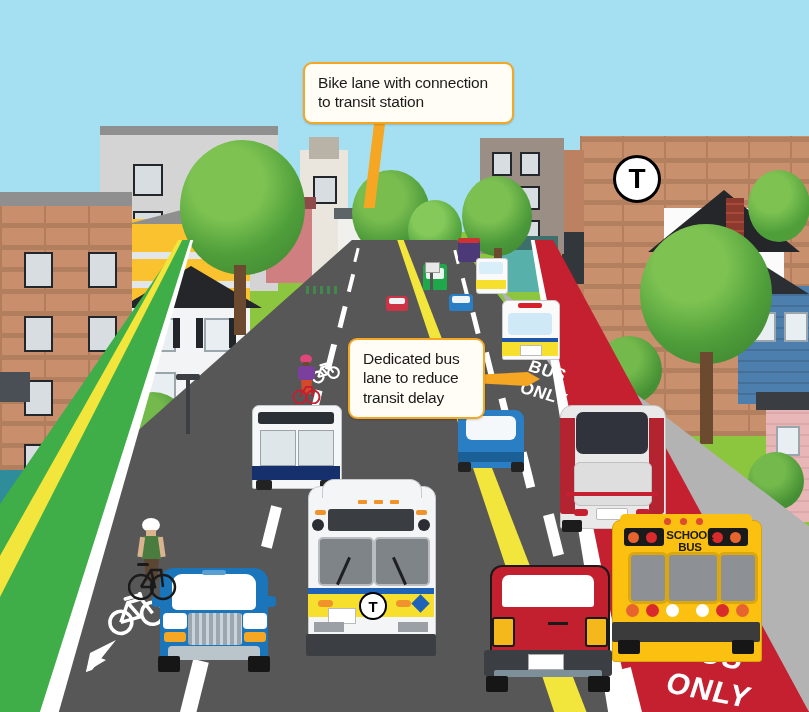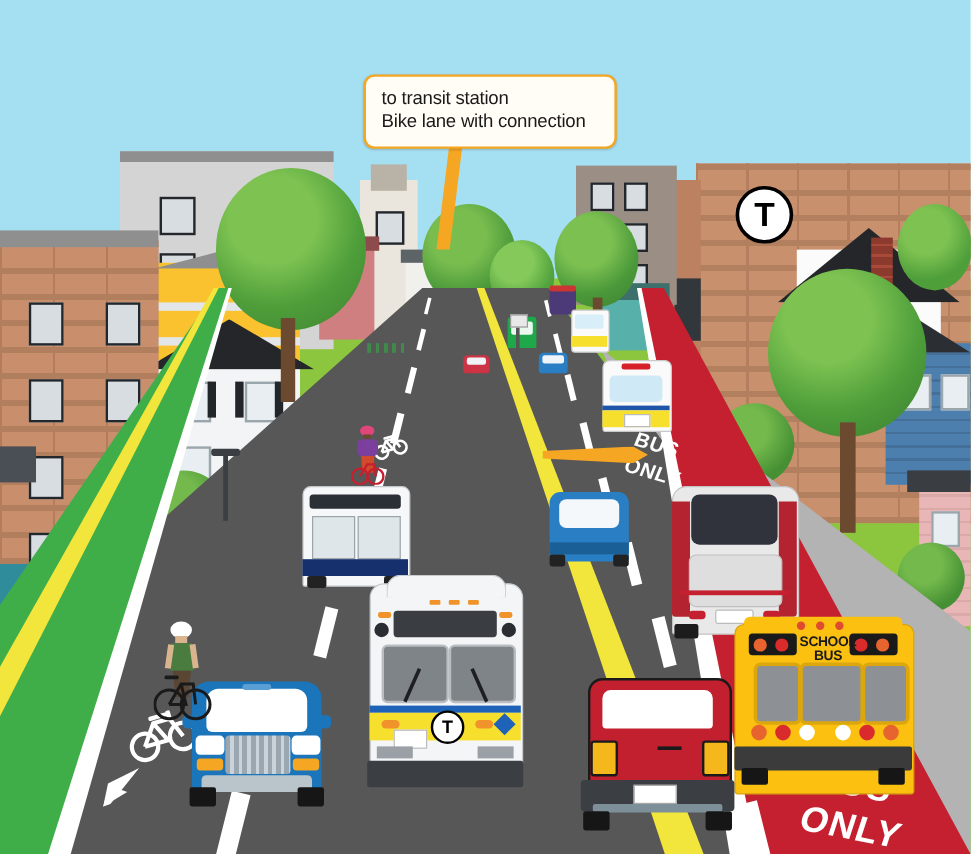--- a/index.html
+++ b/index.html
@@ -427,20 +427,25 @@
   <div class="abs" style="left:186px;top:378px;width:4px;height:56px;background:#3b3f44;"></div>
   <div class="abs" style="left:176px;top:374px;width:24px;height:6px;background:#3b3f44;border-radius:2px;"></div>
   <div class="abs" style="left:306px;top:286px;width:34px;height:8px;
               background:repeating-linear-gradient(90deg,#3f8a4a 0 3px,transparent 3px 7px);"></div>
   <div class="abs" style="left:430px;top:268px;width:3px;height:24px;background:#555;"></div>
   <div class="abs" style="left:425px;top:262px;width:13px;height:9px;background:#e8e8e8;border:1px solid #999;"></div>
 
   <div class="abs leader" style="left:375px;top:116px;width:11px;height:92px;
               transform:skewX(-7deg);transform-origin:top center;"></div>
   <div class="abs callout" style="left:303px;top:62px;width:182px;">
+    <div>Bike lane with connection</div>
     <div>to transit station</div>
-    <div>Bike lane with connection</div>
   </div>
 
   <div class="abs leader" style="left:452px;top:372px;width:88px;height:14px;
               clip-path:polygon(0 28%,86% 0,100% 50%,86% 100%,0 72%);"></div>
+  <div class="abs callout" style="left:348px;top:338px;width:108px;">
+    <div>Dedicated bus</div>
+    <div>lane to reduce</div>
+    <div>transit delay</div>
+  </div>
 
 </div>
 
 </body></html>

